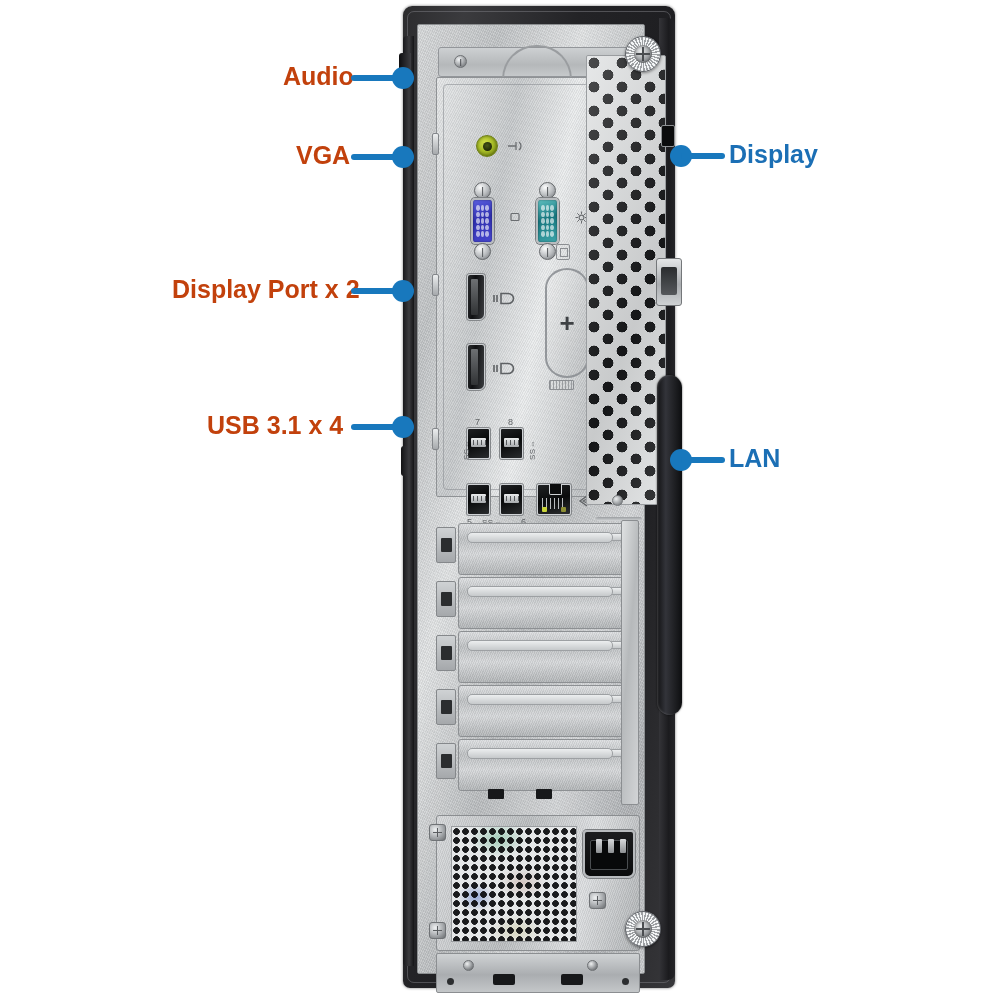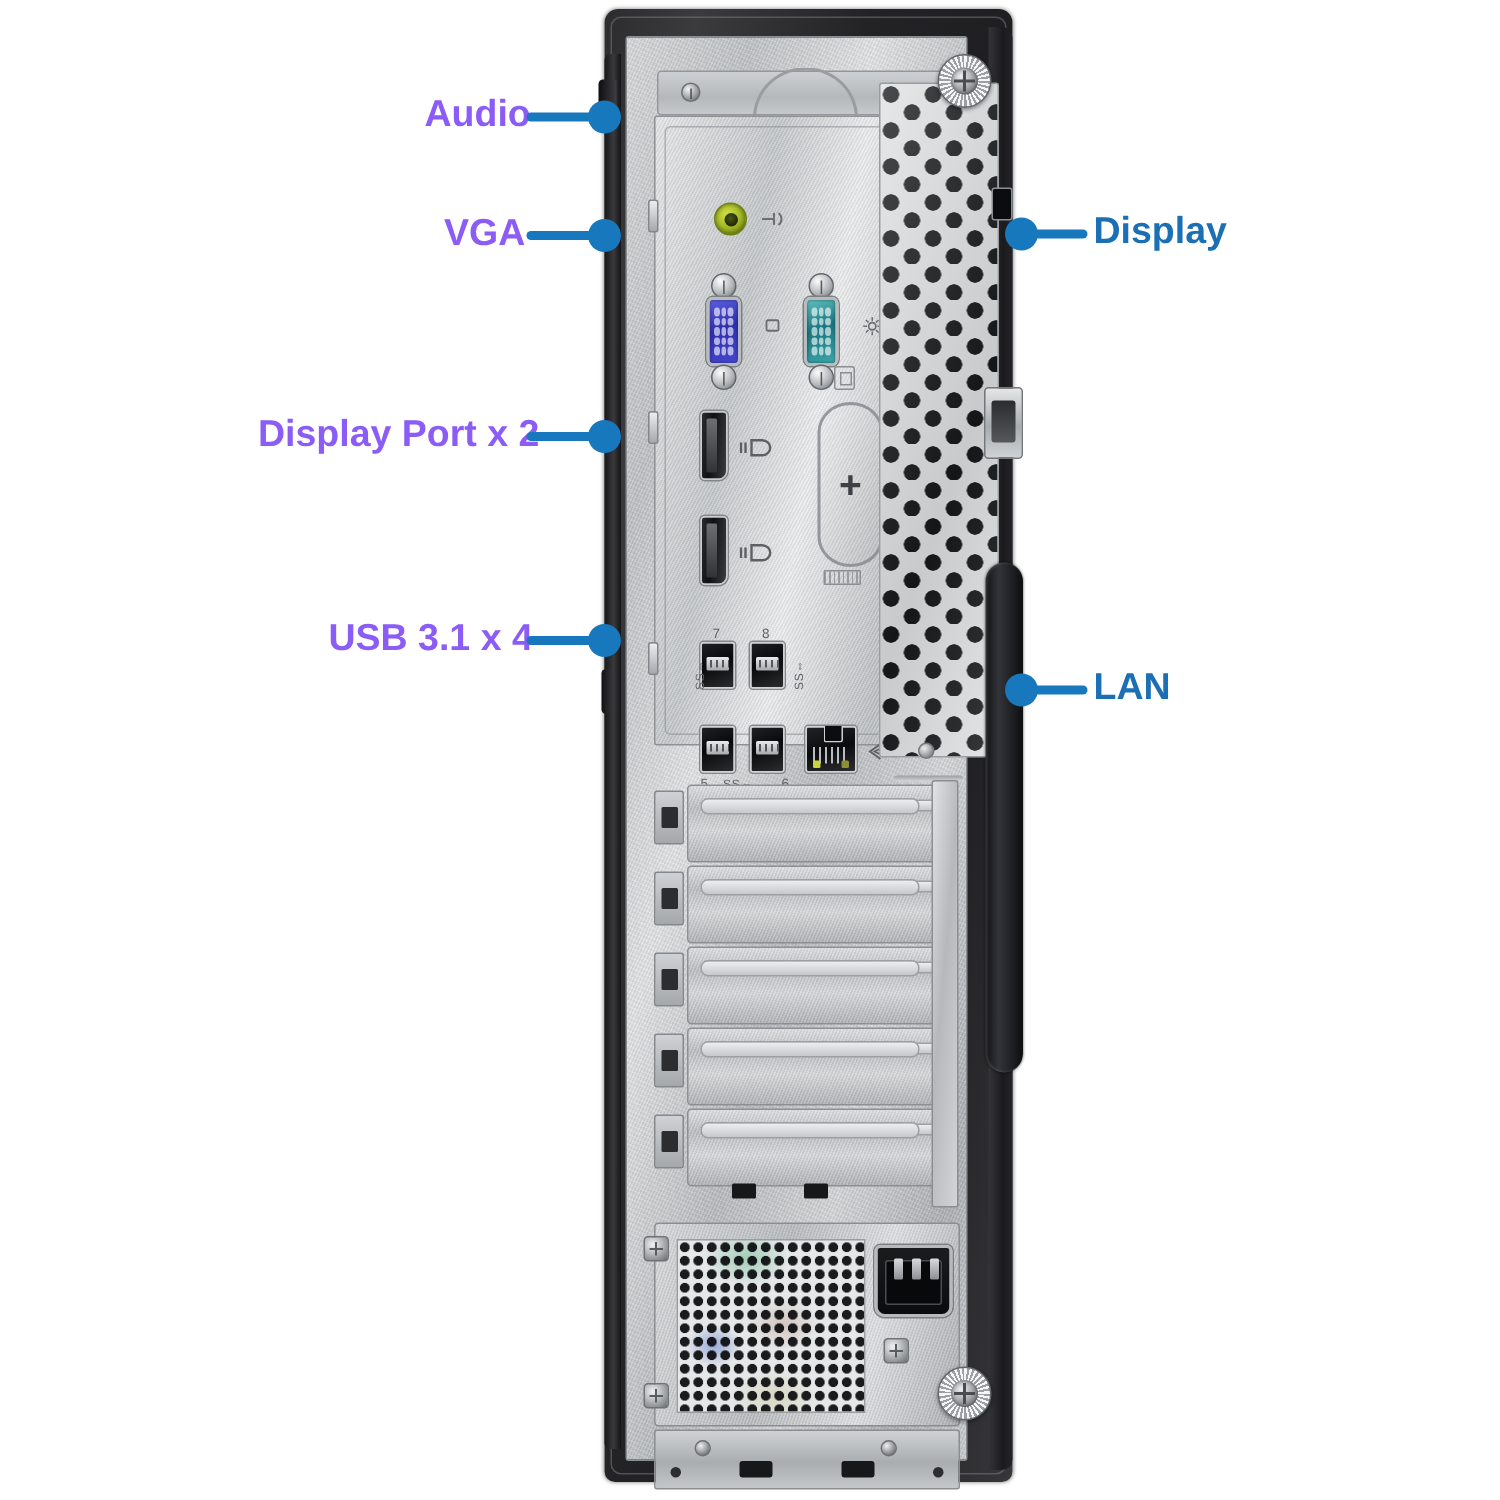--- a/index.html
+++ b/index.html
@@ -439,21 +439,21 @@
   }
   .bottom-dot {
     position:absolute; width:11px; height:11px; border-radius:50%;
     background: radial-gradient(circle at 35% 32%, #eef0f1, #8e9194 60%, #55585b);
     border:1px solid #6e7174; top:6px;
   }
 
   
   .callout-label {
     position:absolute;
-    color:#8b5cf6;
+    color:#c2410c;
     font-size:25px;
     font-weight:bold;
     white-space:nowrap;
     line-height:1;
   }
   .callout-label.right { color:#1b6fb5; }
   .callout-line {
     position:absolute;
     height:6px;
     background:#1878bd;
@@ -690,21 +690,21 @@
   <div class="callout-dot" style="left:392px;top:67px;"></div>
 
   <div class="callout-label" style="left:296px;top:143px;">VGA</div>
   <div class="callout-line" style="left:351px;top:154px;width:46px;"></div>
   <div class="callout-dot" style="left:392px;top:146px;"></div>
 
   <div class="callout-label" style="left:172px;top:277px;">Display Port x 2</div>
   <div class="callout-line" style="left:351px;top:288px;width:46px;"></div>
   <div class="callout-dot" style="left:392px;top:280px;"></div>
 
-  <div class="callout-label" style="left:219px;top:413px;">USB 3.1 x 4</div>
+  <div class="callout-label" style="left:207px;top:413px;">USB 3.1 x 4</div>
   <div class="callout-line" style="left:351px;top:424px;width:46px;"></div>
   <div class="callout-dot" style="left:392px;top:416px;"></div>
 
   <div class="callout-dot" style="left:670px;top:145px;"></div>
   <div class="callout-line" style="left:681px;top:153px;width:44px;"></div>
   <div class="callout-label right" style="left:729px;top:142px;">Display</div>
 
   <div class="callout-dot" style="left:670px;top:449px;"></div>
   <div class="callout-line" style="left:681px;top:457px;width:44px;"></div>
   <div class="callout-label right" style="left:729px;top:446px;">LAN</div>

